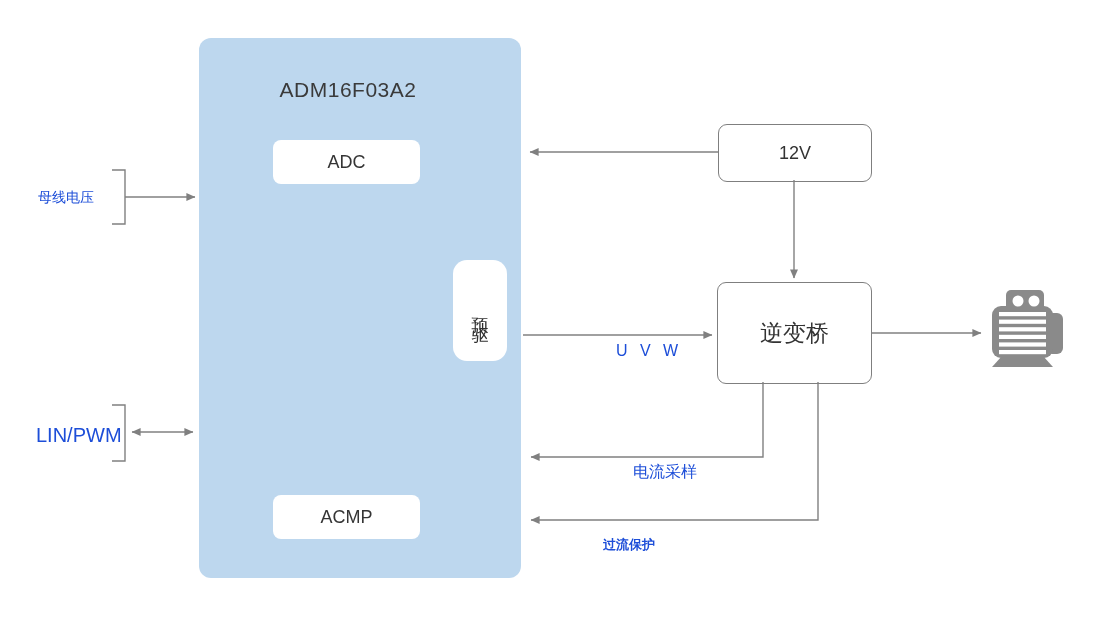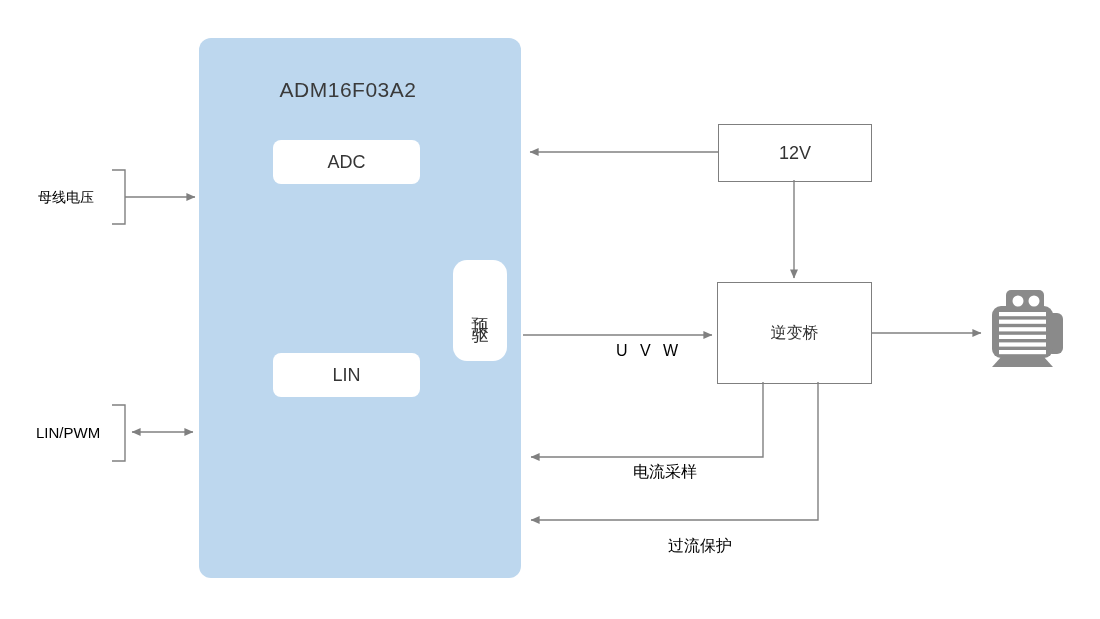--- a/index.html
+++ b/index.html
@@ -53,48 +53,48 @@
     writing-mode: vertical-rl;
     text-orientation: upright;
     letter-spacing: 10px;
     text-indent: 6px;
   }
 
   
   .ext-box {
     background: #ffffff;
     border: 1.4px solid #7f7f7f;
-    border-radius: 0;
+    border-radius: 9px;
     display: flex; align-items: center; justify-content: center;
     color: #333333;
   }
   .power-box  { left: 718px; top: 124px; width: 152px; height: 56px;  font-size: 18px; }
-  .inverter-box { left: 717px; top: 282px; width: 153px; height: 100px; font-size: 16px; }
+  .inverter-box { left: 717px; top: 282px; width: 153px; height: 100px; font-size: 23px; }
 
   
-  .lbl { color: #000000; white-space: nowrap; }
+  .lbl { color: #1d4ed8; white-space: nowrap; }
   .lbl-bus  { left: 38px;  top: 189px; font-size: 14px; }
-  .lbl-linpwm { left: 36px; top: 424px; font-size: 15px; }
+  .lbl-linpwm { left: 36px; top: 424px; font-size: 20px; }
   .lbl-uvw  { left: 597px; top: 342px; font-size: 16px; letter-spacing: 4px; margin-left: 19px; }
   .lbl-cur  { left: 633px; top: 462px; font-size: 16px; }
-  .lbl-ocp  { left: 668px; top: 536px; font-size: 16px; }
+  .lbl-ocp  { left: 603px; top: 536px; font-size: 13px; font-weight: bold; }
 
   .wires { left: 0; top: 0; pointer-events: none; }
   .motor { left: 990px; top: 288px; }
 </style>
 </head>
 <body>
 
 <div id="canvas">
 
   <div class="abs mcu-block"></div>
   <div class="abs mcu-title">ADM16F03A2</div>
 
   <div class="abs periph-box" style="top:140px">ADC</div>
-  <div class="abs periph-box" style="top:353px">LIN</div>
+  <div class="abs periph-box" style="top:495px">ACMP</div>
 
   <div class="abs predriver-box">预驱</div>
 
   <div class="abs ext-box power-box">12V</div>
   <div class="abs ext-box inverter-box">逆变桥</div>
 
   <svg class="abs wires" width="1100" height="619" viewBox="0 0 1100 619">
     <defs>
       <marker id="arr" markerWidth="10" markerHeight="9" refX="8.6" refY="4" orient="auto-start-reverse" markerUnits="userSpaceOnUse">
         <path d="M0,0 L9,4 L0,8 Z" fill="#808080"></path>

